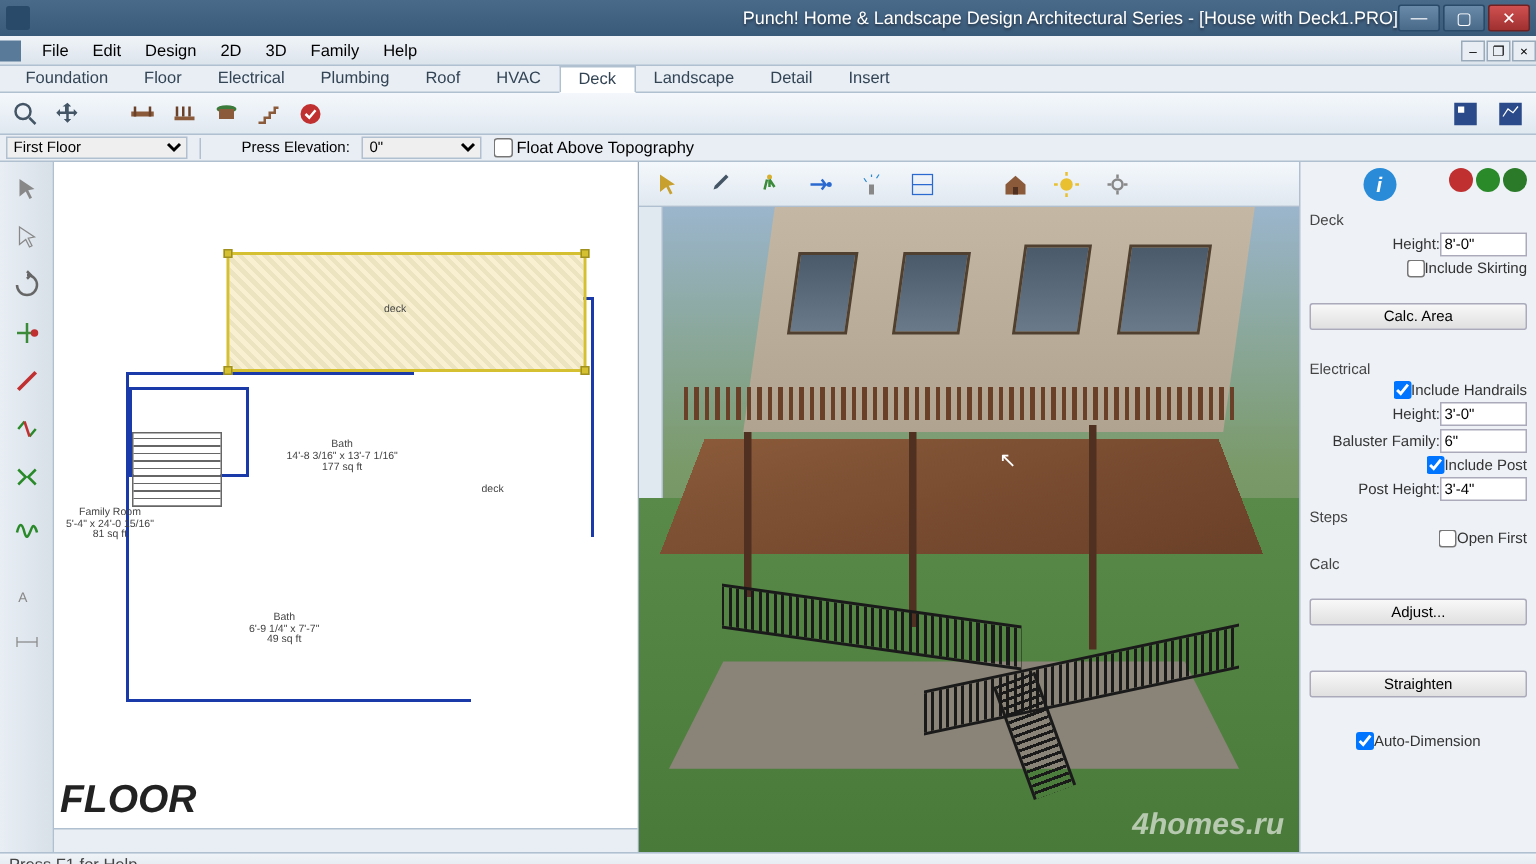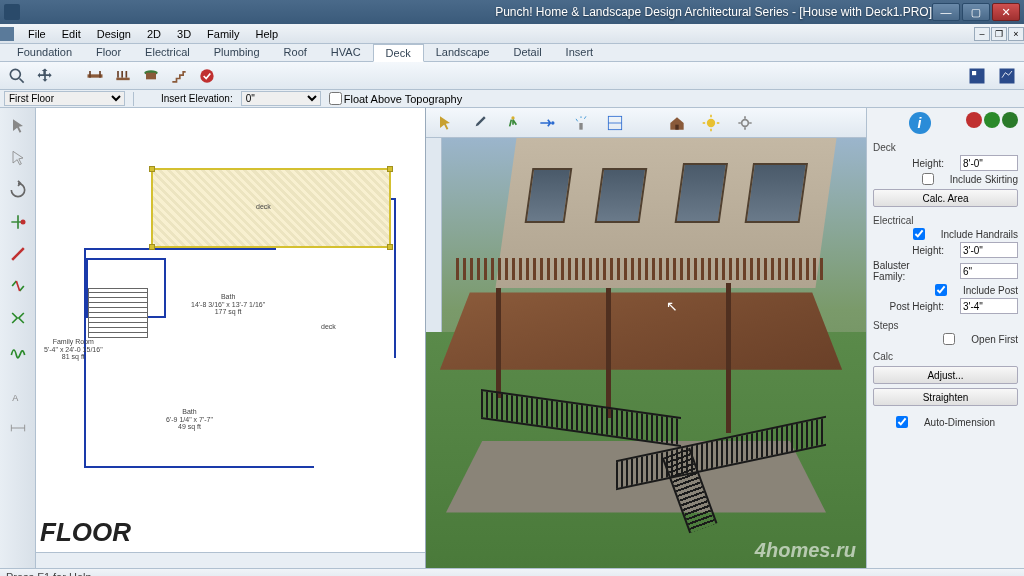--- a/index.html
+++ b/index.html
@@ -43,25 +43,25 @@
 .tb3d { height: 30px; background: linear-gradient(#f4f8fc,#e0e8f0); border-bottom: 1px solid #b0c0d0; display: flex; align-items: center; padding: 0 6px; gap: 8px; }
 .view3d { flex: 1; background: linear-gradient(#9bb5cc 0%, #7a9a6a 40%, #5a7a4a 100%); position: relative; overflow: hidden; }
 .vslider { position: absolute; left: 0; top: 30px; width: 16px; bottom: 0; background: #e0e8f0; border-right: 1px solid #b0c0d0; }
 
 .proppanel { width: 158px; background: #eef2f6; border-left: 1px solid #b0c0d0; padding: 4px 6px; overflow-y: auto; }
 .proppanel .toprow { display: flex; justify-content: space-between; margin-bottom: 8px; }
 .infoicon { width: 22px; height: 22px; border-radius: 50%; background: #2a8cd8; color: #fff; display: flex; align-items: center; justify-content: center; font-weight: bold; font-size: 14px; font-style: italic; margin: 0 auto; }
 .deco { display: flex; gap: 2px; }
 .deco div { width: 16px; height: 16px; border-radius: 50%; }
 .sect { font-size: 10px; color: #444; margin: 6px 0 2px; }
-.prow { display: flex; align-items: center; justify-content: flex-end; margin: 2px 0; gap: 16px; }
+.prow { display: flex; align-items: center; justify-content: flex-end; margin: 2px 0; gap: 0; }
 .prow label { font-size: 10px; color: #333; }
 .prow input[type=text] { width: 58px; height: 16px; font-size: 10px; border: 1px solid #aab; padding: 0 2px; }
 .prow input[type=checkbox] { width: 12px; height: 12px; }
-.pbtn { width: 100%; height: 18px; background: linear-gradient(#f8f8f8,#e0e0e0); border: 1px solid #aab; border-radius: 2px; font-size: 10px; cursor: pointer; margin: 2px 0; }
+.pbtn { width: 100%; height: 18px; background: linear-gradient(#f8f8f8,#e0e0e0); border: 1px solid #aab; border-radius: 2px; font-size: 10px; cursor: pointer; margin: 15px 0; }
 
 .statusbar { height: 16px; background: linear-gradient(#f0f4f8,#dce4ec); border-top: 1px solid #b0c0d0; display: flex; align-items: center; padding: 0 6px; font-size: 10px; color: #444; }
 
 .watermark { position: absolute; right: 10px; bottom: 6px; font-size: 20px; color: rgba(255,255,255,.6); font-weight: bold; font-style: italic; }
 
 
 .fp-outline { position: absolute; border: 2px solid #1a3aaa; background: #fff; }
 .deck-rect { position: absolute; border: 2px solid #d4c030; background: repeating-linear-gradient(45deg,#f8f0d0,#f8f0d0 3px,#ece4c0 3px,#ece4c0 6px); }
 .handle { position: absolute; width: 6px; height: 6px; background: #d4c030; border: 1px solid #a09020; }
 .room-label { position: absolute; font-size: 7px; color: #444; text-align: center; line-height: 1.1; }
@@ -180,21 +180,21 @@
           <rect x="3" y="3" width="18" height="18" fill="#2a4a8a"></rect>
           <path d="M6 14l4-6 4 3 4-5" stroke="#fff" fill="none"></path>
         </svg>
       </div>
   </div>
 </div>
 
 <div class="optbar">
   <select style="width:121px"><option>First Floor</option></select>
   <div style="width:20px;border-left:1px solid #b0c0d0;height:14px"></div>
-  <label>Insert Elevation:</label>
+  <label>Press Elevation:</label>
   <select style="width:80px"><option>0"</option></select>
   <label>
       <input type="checkbox" style="">
       <span>Float Above Topography</span>
     </label>
 </div>
 
 <div class="workarea">
 
   <div class="vtoolbar">

